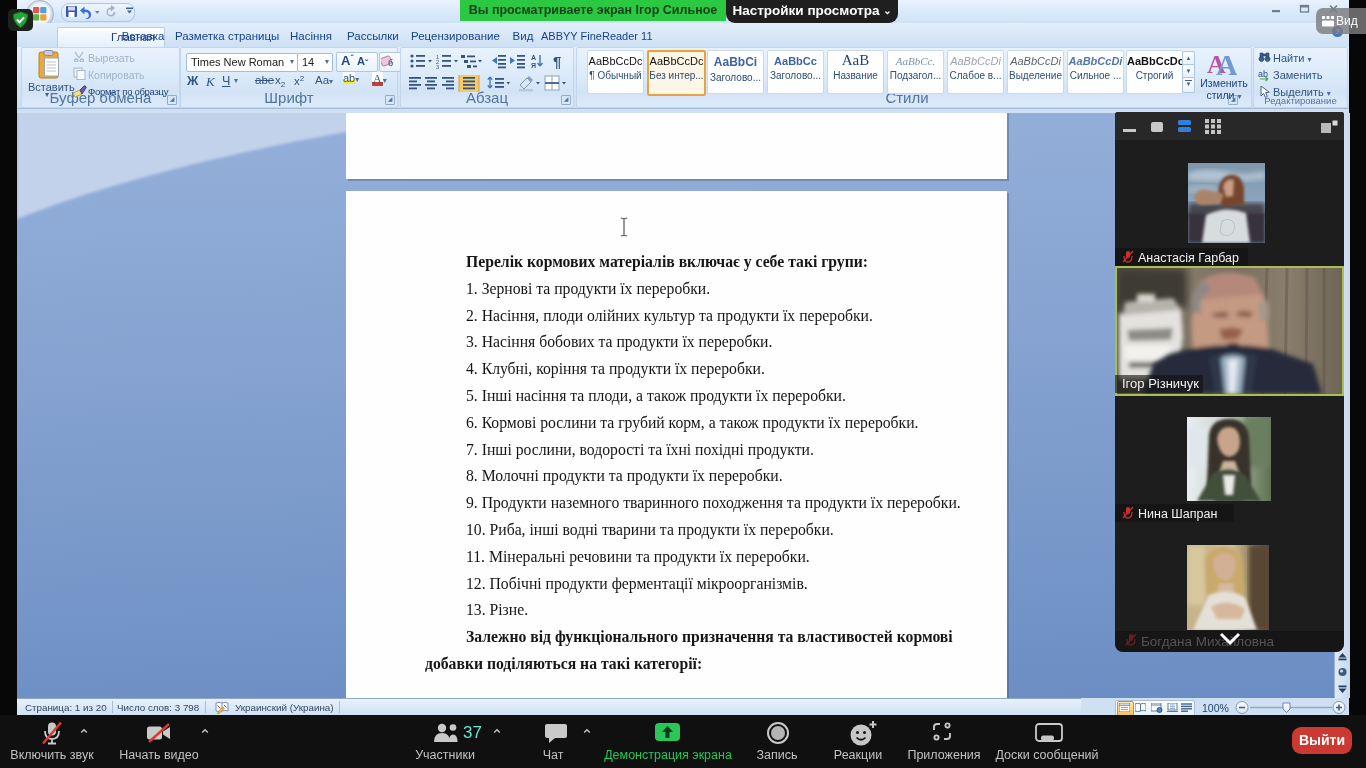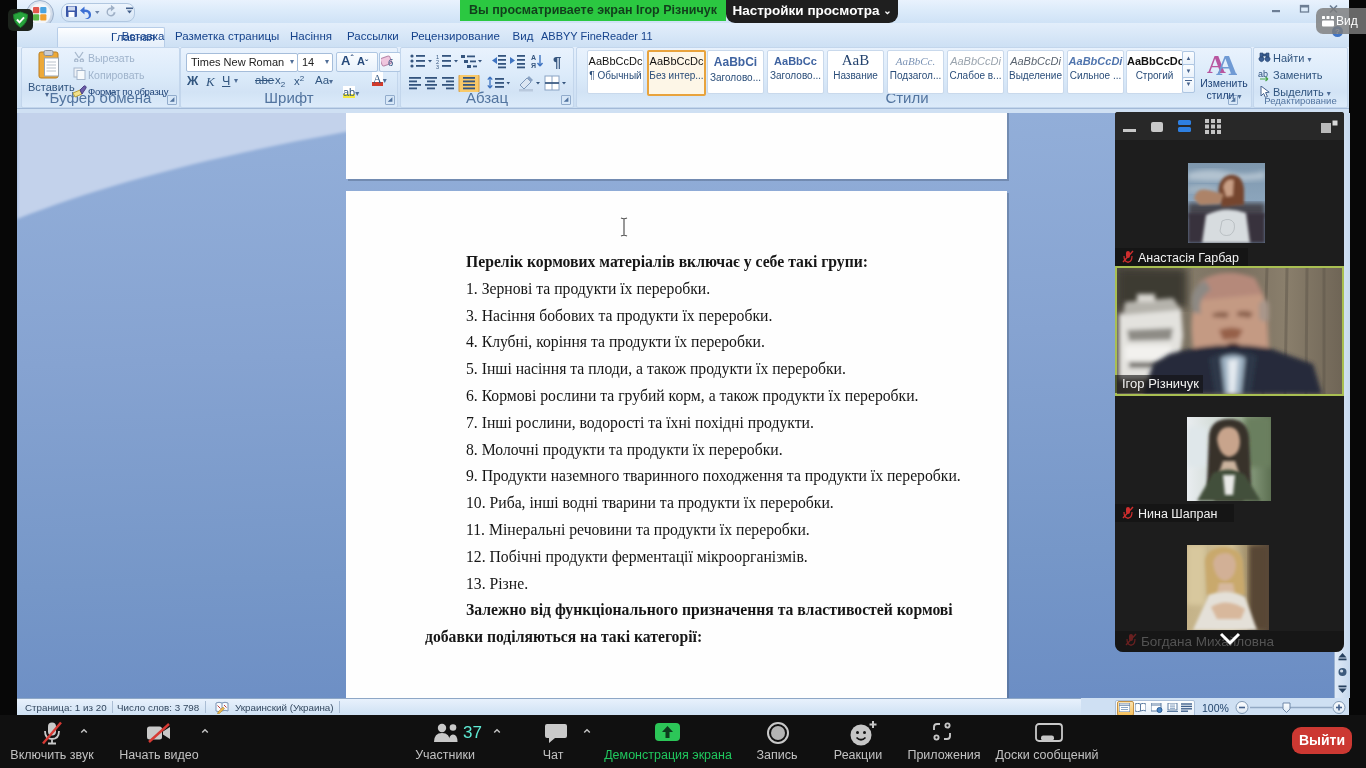--- a/index.html
+++ b/index.html
@@ -130,21 +130,21 @@
           <text x="7" y="12" font-size="9" fill="#274a7b">б</text>
         </svg>
   <div class="cs" style="left:6px;top:26px;width:17px;font-weight:bold;font-size:12.5px;">Ж</div>
   <div class="cs" style="left:25px;top:26px;width:14px;font-style:italic;font-family:'Liberation Serif',serif;font-size:13px;">К</div>
   <div class="cs" style="left:41px;top:26px;text-decoration:underline;font-size:12.5px;">Ч</div>
   <div class="cs" style="left:53px;top:28px;font-size:8px;color:#4f6d96;">▾</div>
   <div class="cs" style="left:74px;top:26px;text-decoration:line-through;font-size:11.5px;">abe</div>
   <div class="cs" style="left:94px;top:26px;font-size:11.5px;">x<span style="font-size:8px;vertical-align:-3px;">2</span></div>
   <div class="cs" style="left:113px;top:26px;font-size:11.5px;">x<span style="font-size:8px;vertical-align:4px;">2</span></div>
   <div class="cs" style="left:134px;top:26px;font-size:11.5px;">Aa<span style="font-size:8px;color:#4f6d96;">▾</span></div>
-  <div class="cs" style="left:162px;top:38px;font-size:11px;"><span style="background:linear-gradient(#fff 65%,#f6e93d 65%);">ab</span><span style="font-size:8px;color:#4f6d96;">▾</span></div>
+  <div class="cs" style="left:162px;top:24px;font-size:11px;"><span style="background:linear-gradient(#fff 65%,#f6e93d 65%);">ab</span><span style="font-size:8px;color:#4f6d96;">▾</span></div>
   <div class="cs" style="left:191px;top:24px;font-size:12px;"><span style="background:linear-gradient(#fff 70%,#d03a2b 70%);padding:0 1px;font-family:'Liberation Serif',serif;">А</span><span style="font-size:8px;color:#4f6d96;">▾</span></div>
  </div>
  <div class="grp" style="left:383px;width:172px;">
   <div class="grplabel">Абзац</div>
         <div class="launch">◢</div>
   <svg style="position:absolute;left:8px;top:5px;" width="160" height="17" viewBox="0 0 160 17">
     <g fill="#35557e">
             <circle cx="3" cy="3" r="1.6"></circle>
             <circle cx="3" cy="8" r="1.6"></circle>
             <circle cx="3" cy="13" r="1.6"></circle>
@@ -323,20 +323,21 @@
         <path d="M0 106 C 110 62 260 28 430 2 L430 -4 0 -4 Z" fill="#c3d2eb" filter="url(#swb)"></path>
       </svg>
   <div class="page" style="top:-20px;height:86px;"></div>
   <div class="page" style="top:78px;height:530px;"></div>
   <svg class="a" style="left:601px;top:103px;" width="12" height="22" viewBox="0 0 12 22">
         <path d="M3 2 q3 1.5 6 0 M3 20 q3 -1.5 6 0 M6 2.8 l0 16.4" stroke="#555" stroke-width="1.2" fill="none"></path>
       </svg>
   <div id="dtext">
     <p style="font-weight:bold;">Перелік кормових матеріалів включає у себе такі групи:</p>
     <p>1. Зернові та продукти їх переробки.</p>
+    <p>2. Насіння, плоди олійних культур та продукти їх переробки.</p>
     <p>3. Насіння бобових та продукти їх переробки.</p>
     <p>4. Клубні, коріння та продукти їх переробки.</p>
     <p>5. Інші насіння та плоди, а також продукти їх переробки.</p>
     <p>6. Кормові рослини та грубий корм, а також продукти їх переробки.</p>
     <p>7. Інші рослини, водорості та їхні похідні продукти.</p>
     <p>8. Молочні продукти та продукти їх переробки.</p>
     <p>9. Продукти наземного тваринного походження та продукти їх переробки.</p>
     <p>10. Риба, інші водні тварини та продукти їх переробки.</p>
     <p>11. Мінеральні речовини та продукти їх переробки.</p>
     <p>12. Побічні продукти ферментації мікроорганізмів.</p>
@@ -435,21 +436,21 @@
   </svg>
 <div class="a" style="left:1332px;top:26px;width:11px;height:11px;border-radius:6px;background:#3f74c6;color:#eef;font-size:8px;font-weight:bold;text-align:center;line-height:11px;">?</div>
 <div class="a" id="vid"><svg style="position:absolute;left:6px;top:8px;" width="12" height="11" viewBox="0 0 12 11">
       <g fill="#fff">
         <rect x="0" y="0" width="3" height="3" rx="0.5"></rect>
         <rect x="4.5" y="0" width="3" height="3" rx="0.5"></rect>
         <rect x="9" y="0" width="3" height="3" rx="0.5"></rect>
         <rect x="0" y="4.5" width="12" height="6" rx="1"></rect>
       </g>
     </svg><span style="margin-left:20px;">Вид</span></div>
-<div class="a" id="banner">Вы просматриваете экран Ігор Різничук</div>
+<div class="a" id="banner">Вы просматриваете экран Ігор Сильное</div>
 <div class="a" id="viewset">Настройки просмотра <span style="font-size:10px;vertical-align:1px;">⌄</span></div>
 
 <div class="a" id="panel">
 <div id="phead">
   <div style="position:absolute;left:8px;top:17px;width:13px;height:3px;background:#c8c8c8;"></div>
   <div style="position:absolute;left:36px;top:10px;width:12px;height:10px;background:#c8c8c8;border-radius:2px;"></div>
   <div style="position:absolute;left:63px;top:8px;width:13px;height:5px;background:#2e7fe0;border-radius:1.5px;"></div>
   <div style="position:absolute;left:63px;top:15px;width:13px;height:5px;background:#2e7fe0;border-radius:1.5px;"></div>
   <svg style="position:absolute;left:90px;top:7px;" width="17" height="15" viewBox="0 0 17 15">
         <g fill="#c4c4c4">

